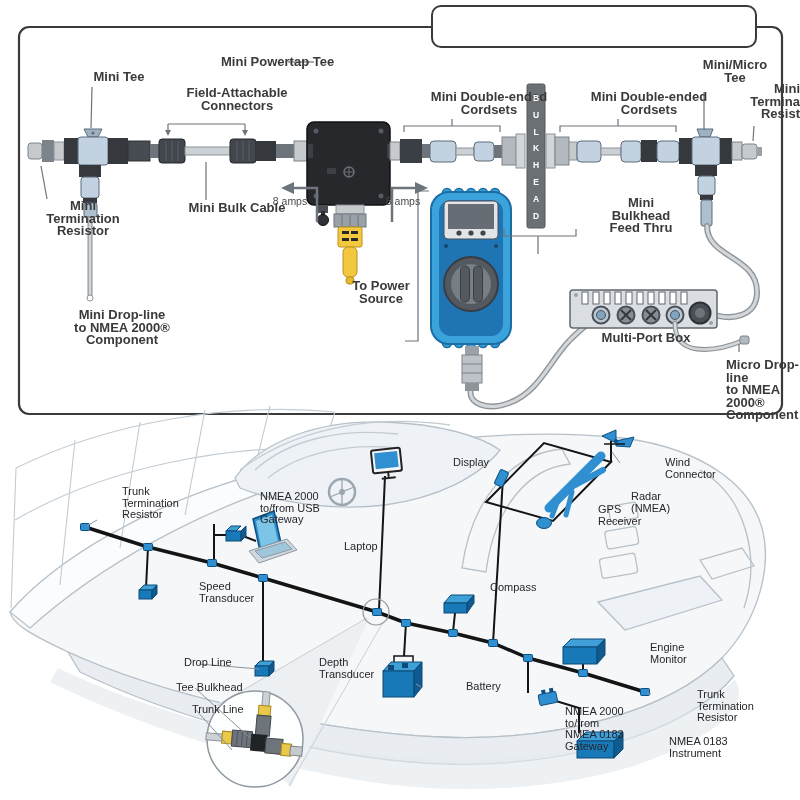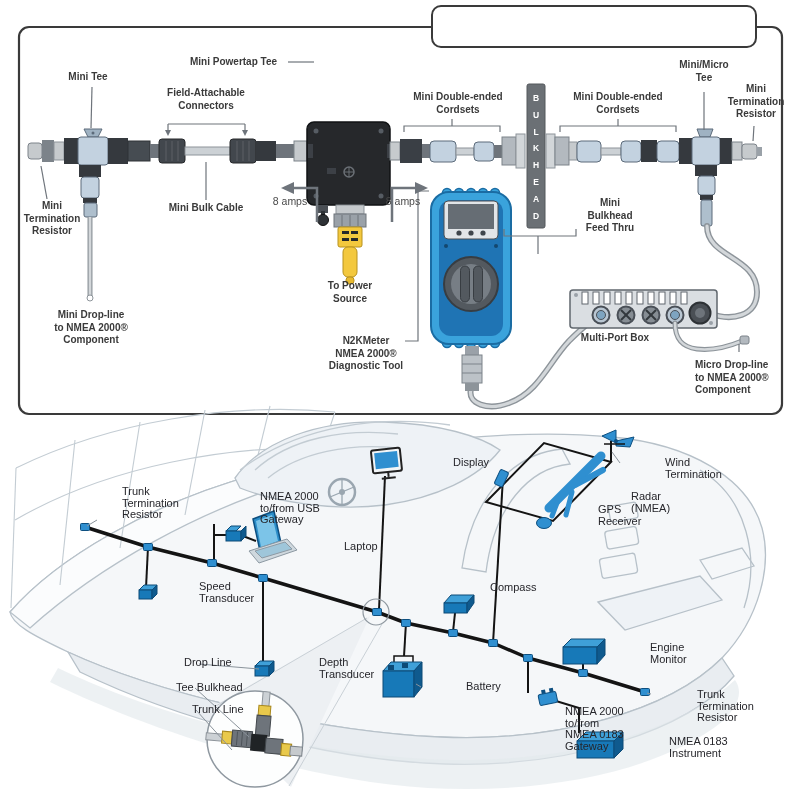--- a/index.html
+++ b/index.html
@@ -1,21 +1,21 @@
 <!DOCTYPE html>
 <html><head>
 <meta charset="utf-8">
 <style>
   html,body{margin:0;padding:0;background:#fff;}
   #stage{position:relative;width:800px;height:800px;background:#fff;overflow:hidden;
          font-family:"Liberation Sans",sans-serif;}
   #art{position:absolute;left:0;top:0;}
   .lbl{position:absolute;white-space:pre-line;pointer-events:none;}
-  .tl{font-weight:bold;font-size:10px;line-height:12.5px;color:#3a3a3a;
-      text-align:center;transform:translateX(-50%);}
+  .tl{font-weight:bold;font-size:13px;line-height:12.5px;color:#3a3a3a;
+      text-align:center;transform:translateX(-50%);margin-left:31px;}
   .tl.la{transform:none;text-align:left;}
   .amp{font-size:10.5px;color:#4a4a4a;transform:translateX(-50%);}
   .bl{font-size:11px;line-height:11.5px;color:#26262b;padding-left:44px;}
   .vert{font-weight:bold;font-size:8.5px;line-height:16.8px;color:#fff;
         width:11px;word-break:break-all;text-align:center;}
 </style>
 </head>
 <body>
 
 <div id="stage">
@@ -426,23 +426,20 @@
 Termination
 Resistor</div>
 <div class="lbl tl" style="left:206px;top:202px">Mini Bulk Cable</div>
 <div class="lbl tl" style="left:91px;top:309px">Mini Drop-line
 to NMEA 2000®
 Component</div>
 <div class="lbl amp" style="left:290px;top:195px">8 amps</div>
 <div class="lbl amp" style="left:403px;top:195px">8 amps</div>
 <div class="lbl tl" style="left:350px;top:280px">To Power
 Source</div>
-<div class="lbl tl" style="left:366px;top:335px">N2KMeter
-NMEA 2000®
-Diagnostic Tool</div>
 <div class="lbl tl" style="left:458px;top:91px">Mini Double-ended
 Cordsets</div>
 <div class="lbl tl" style="left:618px;top:91px">Mini Double-ended
 Cordsets</div>
 <div class="lbl vert" style="left:530.5px;top:90px">BULKHEAD</div>
 <div class="lbl tl" style="left:610px;top:197px">Mini
 Bulkhead
 Feed Thru</div>
 <div class="lbl tl" style="left:704px;top:59px">Mini/Micro
 Tee</div>
@@ -456,21 +453,21 @@
 
 <div class="lbl bl" style="left:78px;top:486px">Trunk
 Termination
 Resistor</div>
 <div class="lbl bl" style="left:216px;top:491px">NMEA 2000
 to/from USB
 Gateway</div>
 <div class="lbl bl" style="left:300px;top:541px">Laptop</div>
 <div class="lbl bl" style="left:409px;top:457px">Display</div>
 <div class="lbl bl" style="left:621px;top:457px">Wind
-Termination</div>
+Connector</div>
 <div class="lbl bl" style="left:587px;top:491px">Radar
 (NMEA)</div>
 <div class="lbl bl" style="left:554px;top:504px">GPS
 Receiver</div>
 <div class="lbl bl" style="left:446px;top:582px">Compass</div>
 <div class="lbl bl" style="left:155px;top:581px">Speed
 Transducer</div>
 <div class="lbl bl" style="left:275px;top:657px">Depth
 Transducer</div>
 <div class="lbl bl" style="left:140px;top:657px">Drop Line</div>

